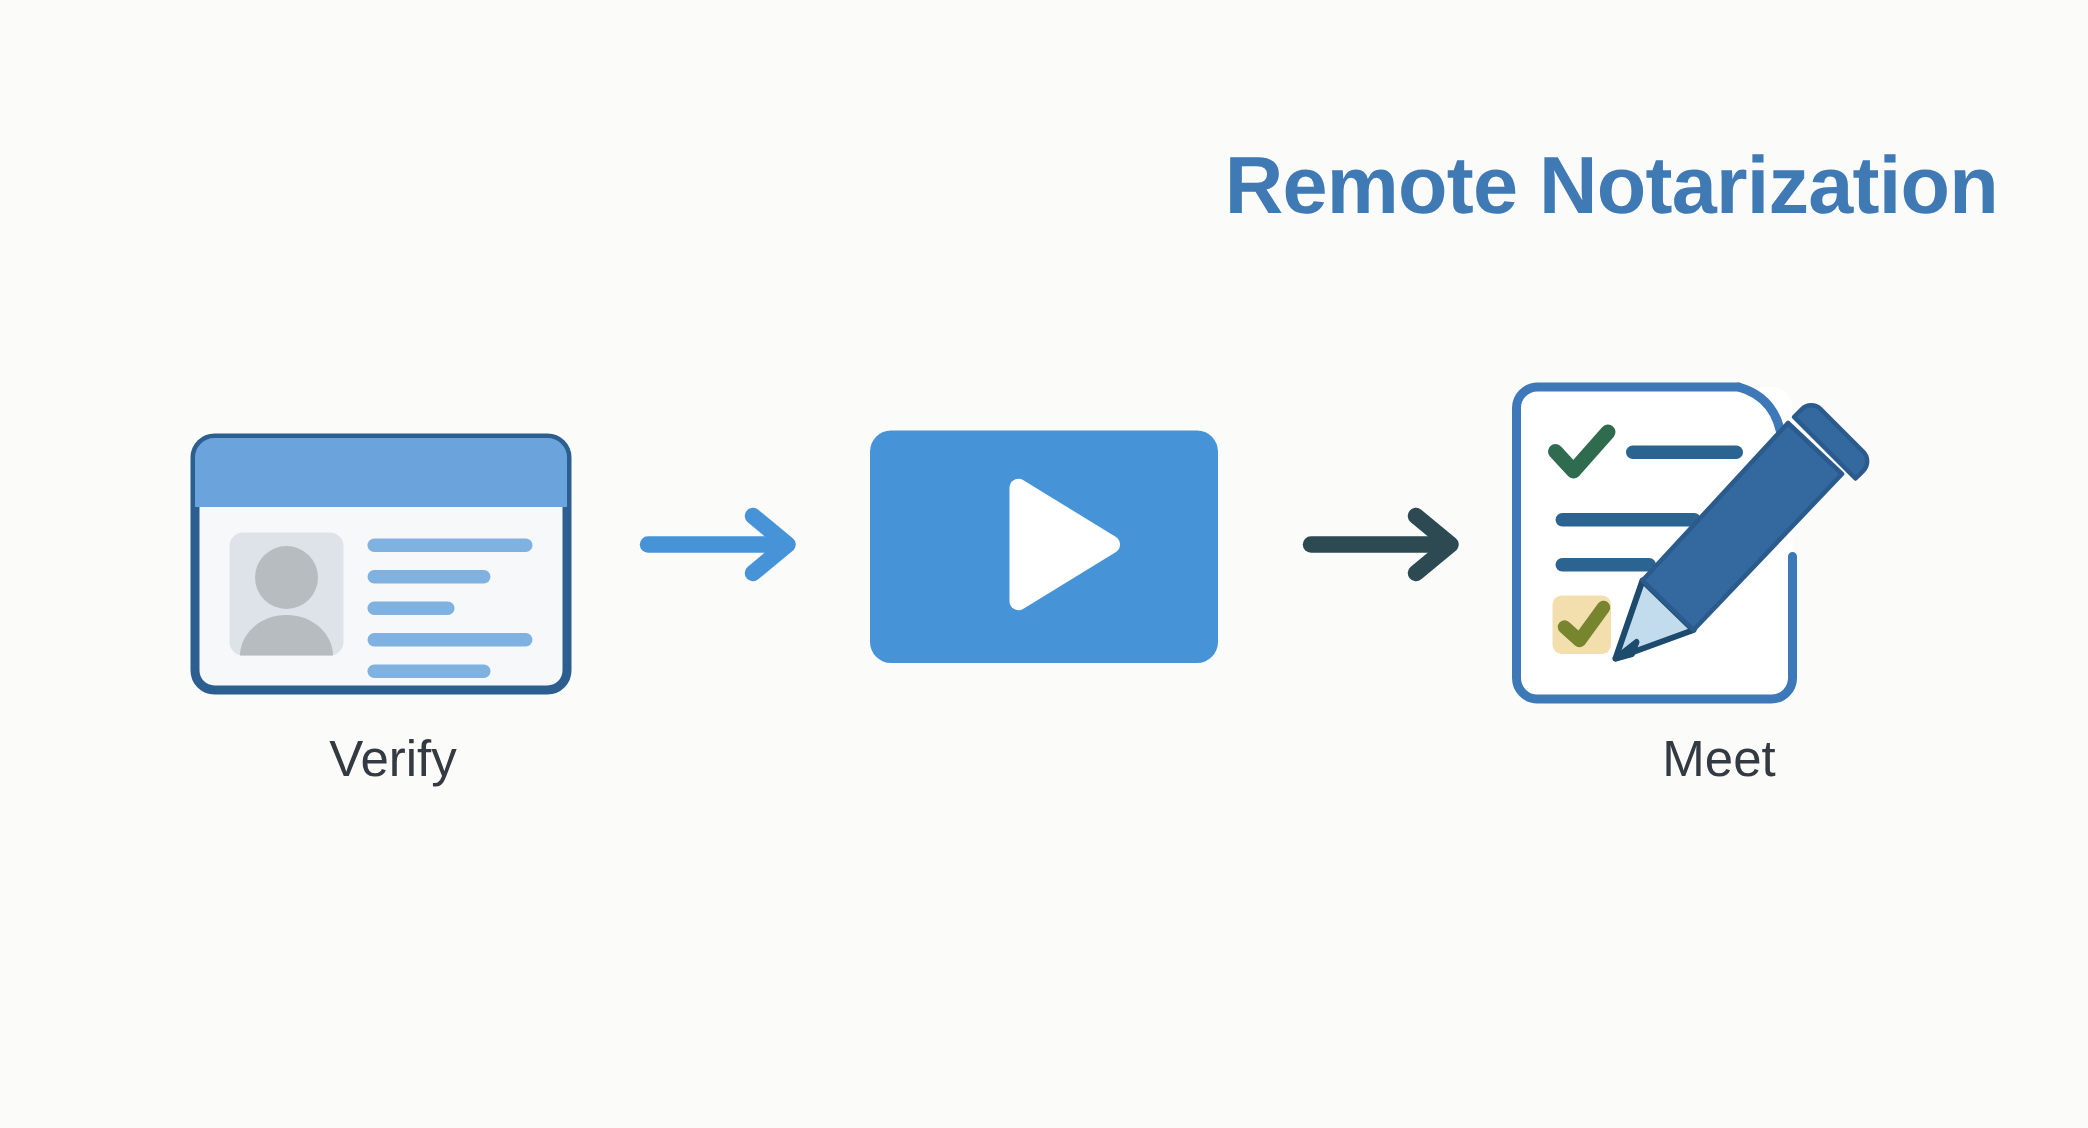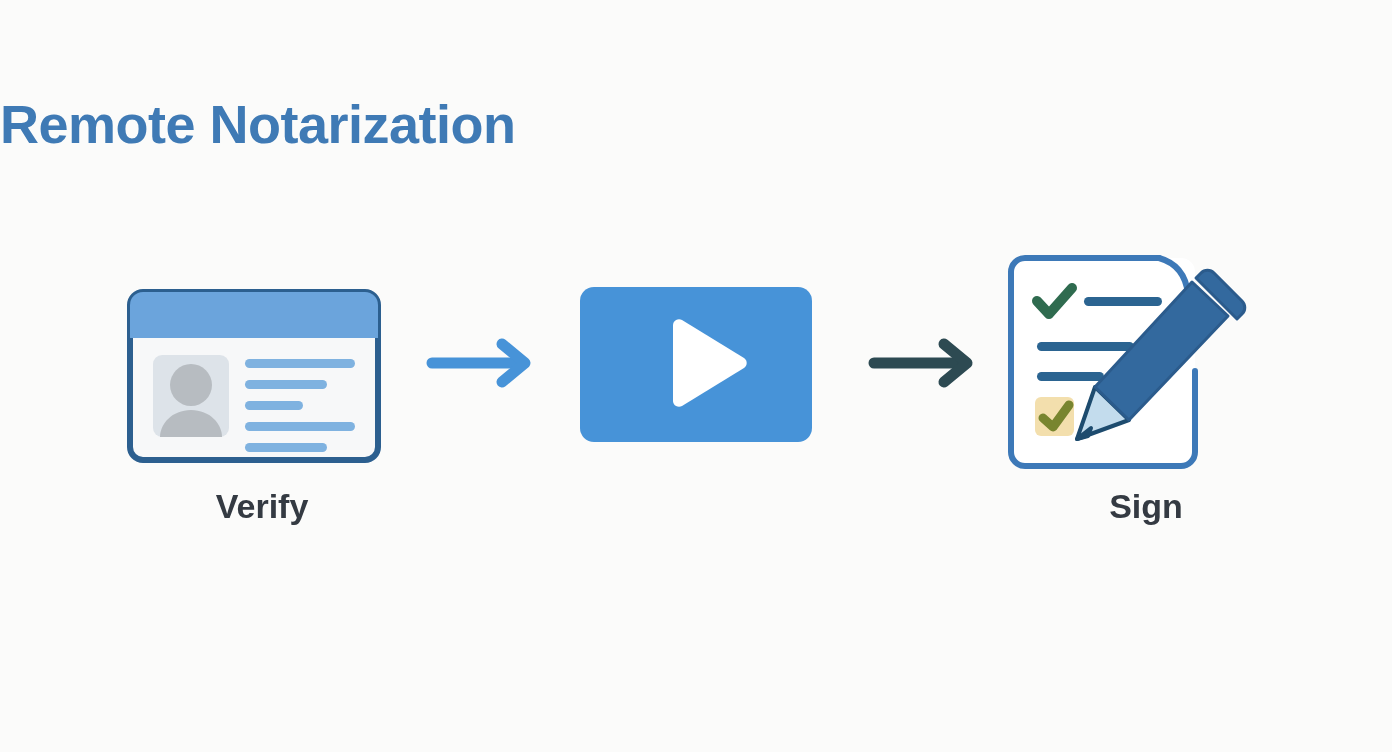--- a/index.html
+++ b/index.html
@@ -15,21 +15,21 @@
     overflow: hidden;
     position: relative;
   }
 
   
   #page-title {
     position: absolute;
     top: 92px;
     left: 0;
     width: 1332px;
-    text-align: left;
+    text-align: right;
     font-size: 54px;
     font-weight: bold;
     letter-spacing: -0.5px;
     color: #3f7ab5;
     line-height: 64px;
     white-space: nowrap;
   }
 
   
   #flow {
@@ -53,21 +53,21 @@
     width: 300px;
     height: 225px;
   }
   .step-label {
     position: absolute;
     top: 234px;
     left: 0;
     width: 300px;
     text-align: center;
     font-size: 34px;
-    font-weight: bold;
+    font-weight: normal;
     color: #343a42;
     line-height: 44px;
     white-space: nowrap;
   }
 
   #step-verify { left: 16px; }
   #step-meet   { left: 466px; }
   #step-sign   { left: 900px; }
 
   .arrow {
@@ -162,16 +162,16 @@
 
         <path d="M81 189 L99 137 L133 170 z" fill="#c3dced" stroke="#1d4b6e" stroke-width="4" stroke-linejoin="round"></path>
 
         <path d="M81 189 L95 178 L92 186 z" fill="#1d4b6e" stroke="#1d4b6e" stroke-width="4" stroke-linejoin="round"></path>
 
         <path d="M99 137 L196 32 L232 66 L133 170 z" fill="#33699e" stroke="#2b5b8c" stroke-width="3" stroke-linejoin="round"></path>
 
         <path d="M205 23 A9 9 0 0 1 218 23 L246 51 A9 9 0 0 1 246 64 L241 69 L200 28 z" fill="#33699e" stroke="#2b5b8c" stroke-width="3" stroke-linejoin="round"></path>
       </svg>
     </div>
-    <div class="step-label">Sign</div>
+    <div class="step-label">Meet</div>
   </div>
 
 </div>
 
 </body></html>

